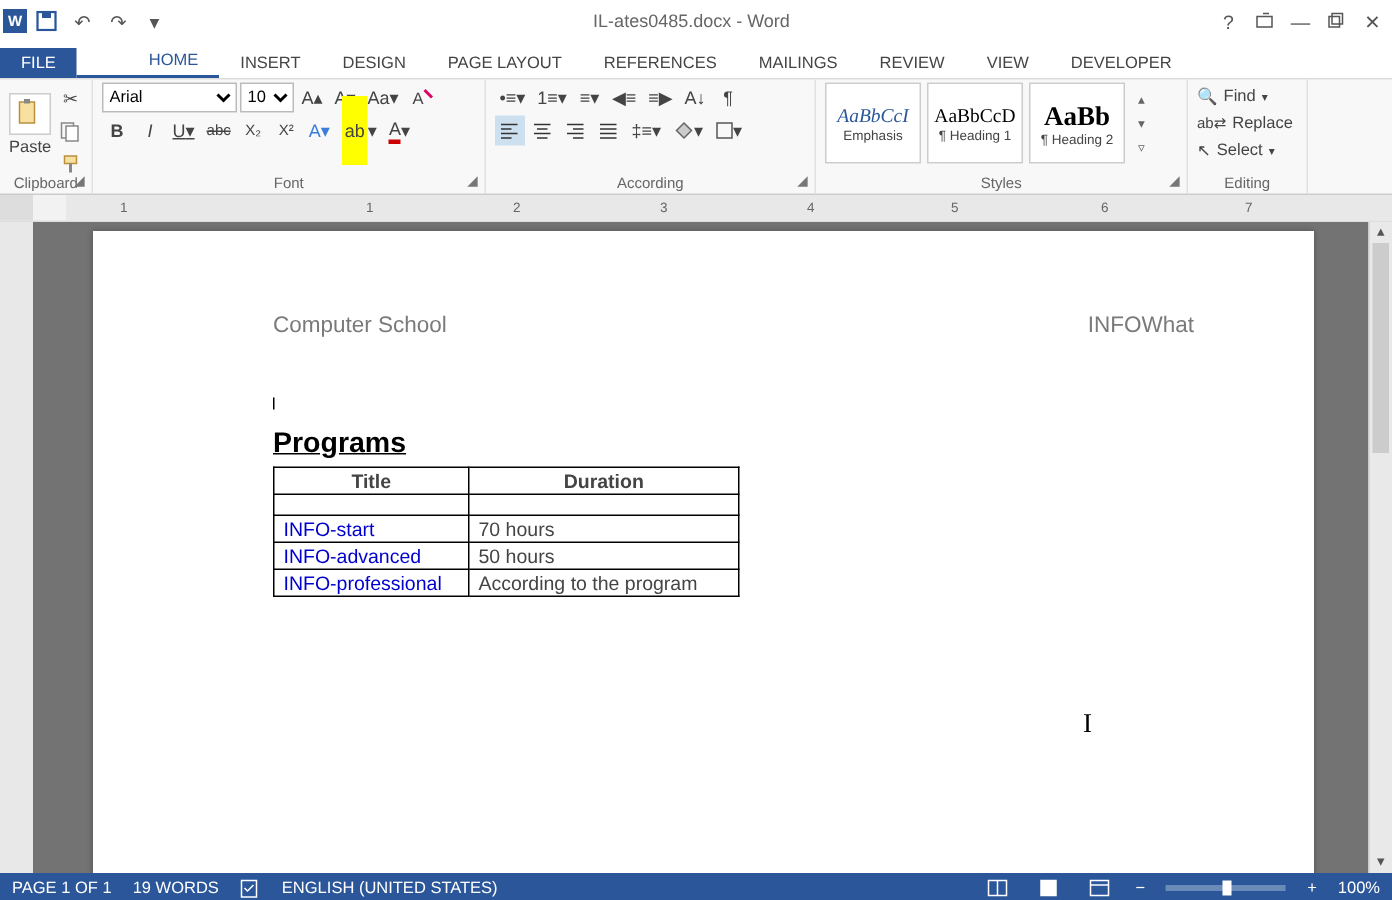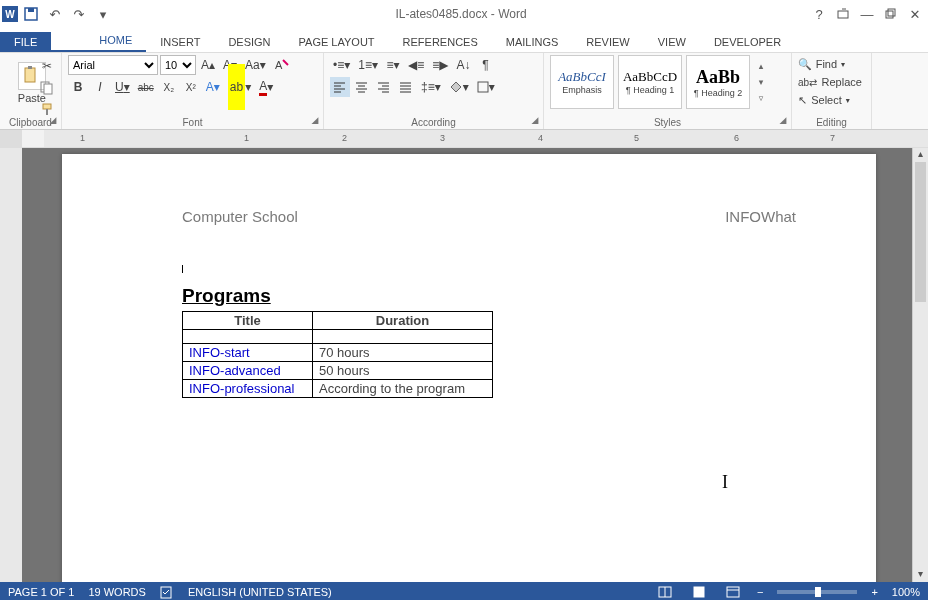--- a/index.html
+++ b/index.html
@@ -21,21 +21,21 @@
 
 
 .ribbon { height:78px; border-top:1px solid #ddd; border-bottom:1px solid #ccc; background:#f8f8f8; display:flex; }
 .group { border-right:1px solid #e1e1e1; padding:2px 6px 0 6px; position:relative; display:flex; flex-direction:column; }
 .group .label { position:absolute; bottom:1px; left:0; right:0; text-align:center; font-size:10px; color:#666; }
 .group .launcher { position:absolute; right:2px; bottom:2px; font-size:9px; color:#777; width:12px; height:12px; text-align:center; }
 .row { display:flex; align-items:flex-end; gap:2px; margin-bottom:2px; }
 .rbtn { height:20px; min-width:20px; padding:0 3px; display:flex; align-items:center; justify-content:center; font-size:12px; color:#444; cursor:pointer; }
 .rbtn.small { font-size:10px; }
 select.r, input.r { height:20px; font-size:11px; border:1px solid #bbb; background:#fff; }
-.bigbtn { width:40px; height:56px; display:flex; flex-direction:column; align-items:flex-end; justify-content:center; font-size:11px; }
+.bigbtn { width:40px; height:56px; display:flex; flex-direction:column; align-items:flex-start; justify-content:center; font-size:11px; }
 .bigbtn .ico { width:28px; height:28px; background:#fff; border:1px solid #ccc; margin-bottom:2px; display:flex; align-items:center; justify-content:center; }
 
 .styles { display:flex; align-items:center; gap:4px; }
 .stylebox { width:64px; height:54px; border:1px solid #ccc; background:#fff; display:flex; flex-direction:column; align-items:center; justify-content:center; font-size:9px; }
 .stylebox .samp { font-size:13px; font-family:"Times New Roman",serif; color:#000; }
 .stylebox .samp.blue { color:#2b579a; }
 .stylebox .samp.big { font-size:18px; font-weight:bold; }
 .stylearrow { width:14px; height:48px; display:flex; flex-direction:column; justify-content:space-around; align-items:center; font-size:9px; color:#666; }
 
 .editing .editrow { display:flex; align-items:center; gap:4px; font-size:11px; color:#444; height:18px; }

